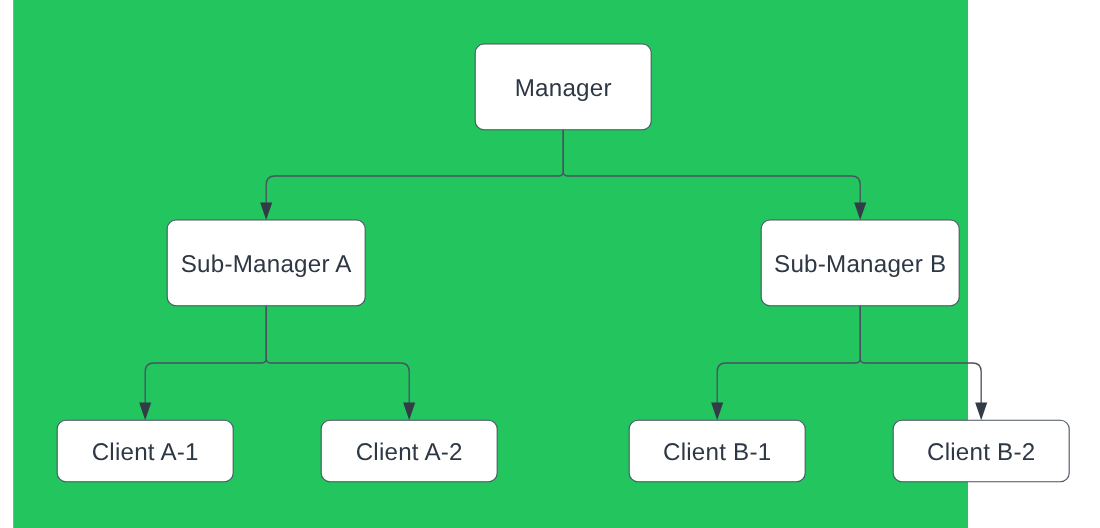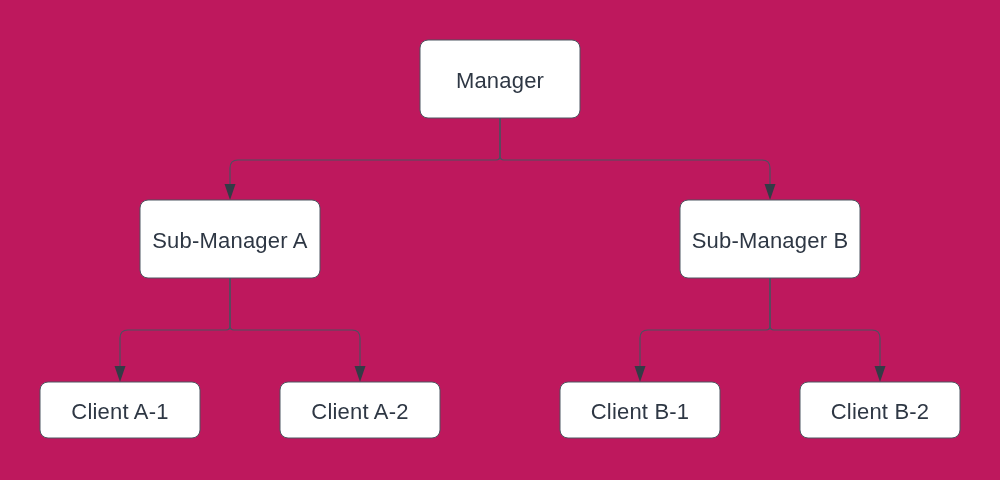--- a/index.html
+++ b/index.html
@@ -7,24 +7,25 @@
     padding: 0;
     background: #ffffff;
   }
   body {
     width: 1000px;
     height: 480px;
     overflow: hidden;
     font-family: "Liberation Sans", sans-serif;
   }
   .canvas {
-    width: 1000px;
+    width: 868px;
     height: 480px;
     position: relative;
-    background: #be185d;
+    background: #22c55e;
+    margin-left: 12px;
   }
   svg { display: block; }
   .node rect {
     fill: #ffffff;
   }
   .node text {
     font-family: "Liberation Sans", sans-serif;
     font-size: 22px;
     letter-spacing: 0.2px;
   }

